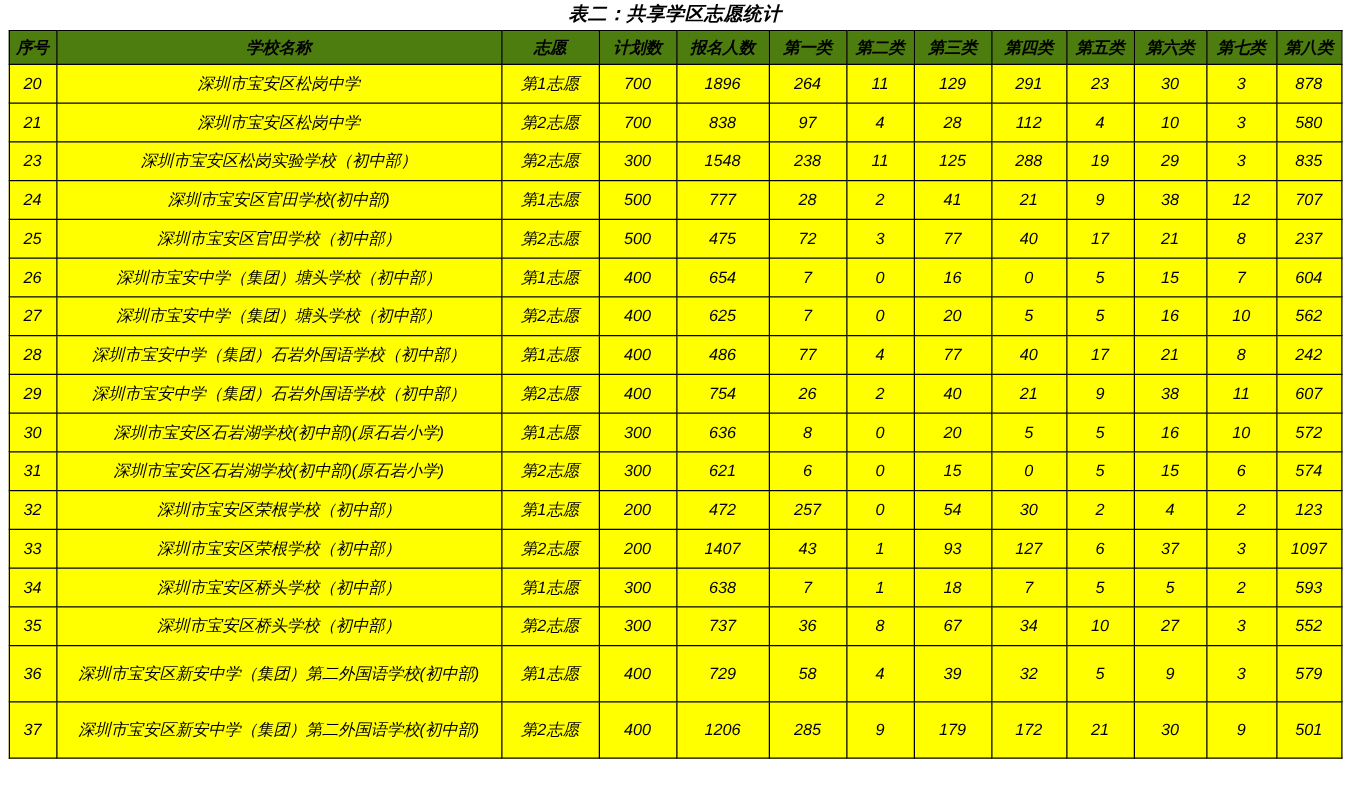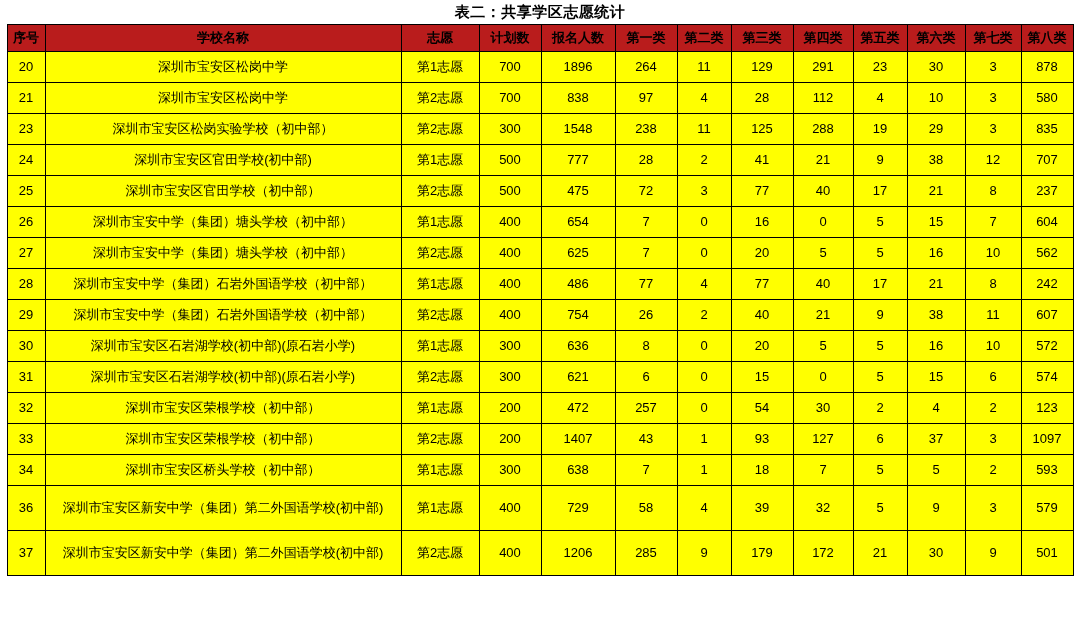--- a/index.html
+++ b/index.html
@@ -12,20 +12,21 @@
     height: 629px;
     font-family: "Liberation Sans", sans-serif;
     color: #000000;
     overflow: hidden;
   }
   .page {
     width: 1080px;
     height: 556px;
     position: relative;
     box-sizing: border-box;
+    font-style: italic;
   }
   .doc-title {
     text-align: center;
     font-size: 15px;
     font-weight: bold;
     line-height: 24px;
     height: 24px;
     letter-spacing: 0.5px;
   }
   table.stats {
@@ -38,21 +39,21 @@
   table.stats th,
   table.stats td {
     border: 1px solid #000000;
     padding: 0 3px;
     text-align: center;
     vertical-align: middle;
     line-height: 16px;
     word-break: break-all;
   }
   thead th {
-    background: #b91c1c;
+    background: #4d7c0f;
     font-weight: bold;
     height: 26px;
     font-size: 13px;
   }
   tbody td {
     background: #ffff00;
     height: 30px;
     font-size: 13px;
   }
   td.school {
@@ -321,20 +322,35 @@
           <td>638</td>
           <td>7</td>
           <td>1</td>
           <td>18</td>
           <td>7</td>
           <td>5</td>
           <td>5</td>
           <td>2</td>
           <td>593</td>
         </tr>
+        <tr>
+          <td>35</td>
+          <td class="school">深圳市宝安区桥头学校（初中部）</td>
+          <td>第2志愿</td>
+          <td>300</td>
+          <td>737</td>
+          <td>36</td>
+          <td>8</td>
+          <td>67</td>
+          <td>34</td>
+          <td>10</td>
+          <td>27</td>
+          <td>3</td>
+          <td>552</td>
+        </tr>
         <tr class="tall">
           <td>36</td>
           <td class="school">深圳市宝安区新安中学（集团）第二外国语学校(初中部)</td>
           <td>第1志愿</td>
           <td>400</td>
           <td>729</td>
           <td>58</td>
           <td>4</td>
           <td>39</td>
           <td>32</td>

